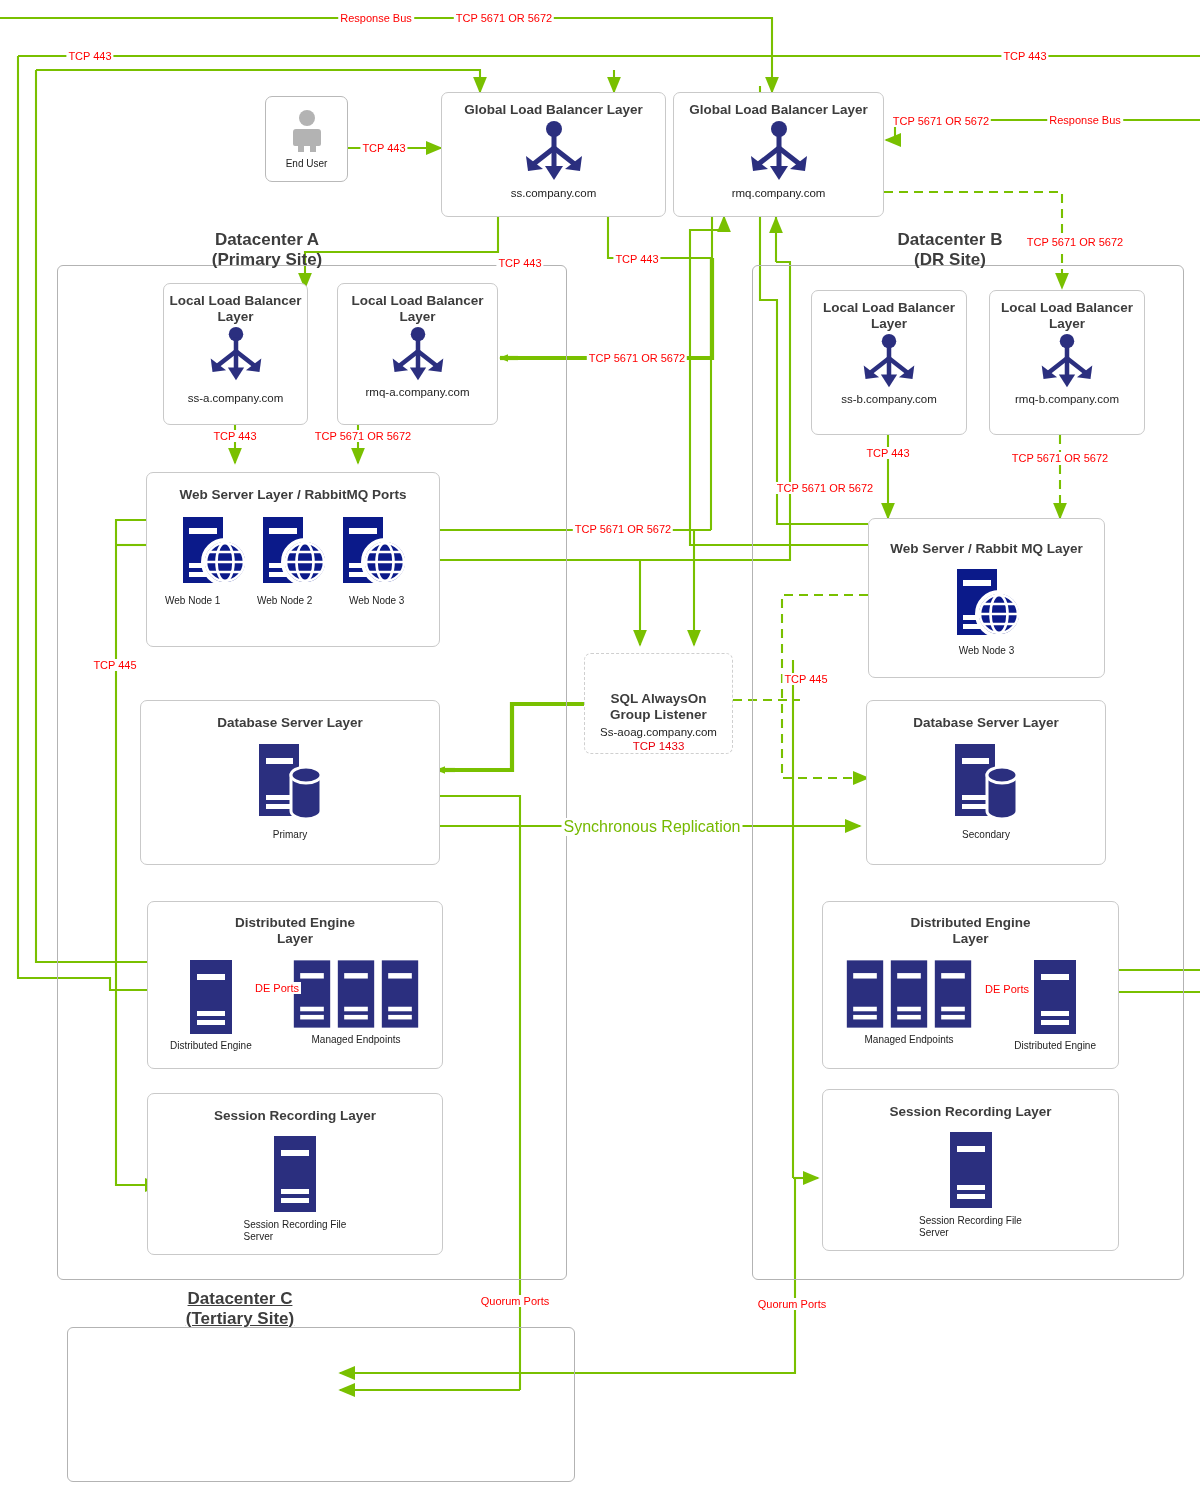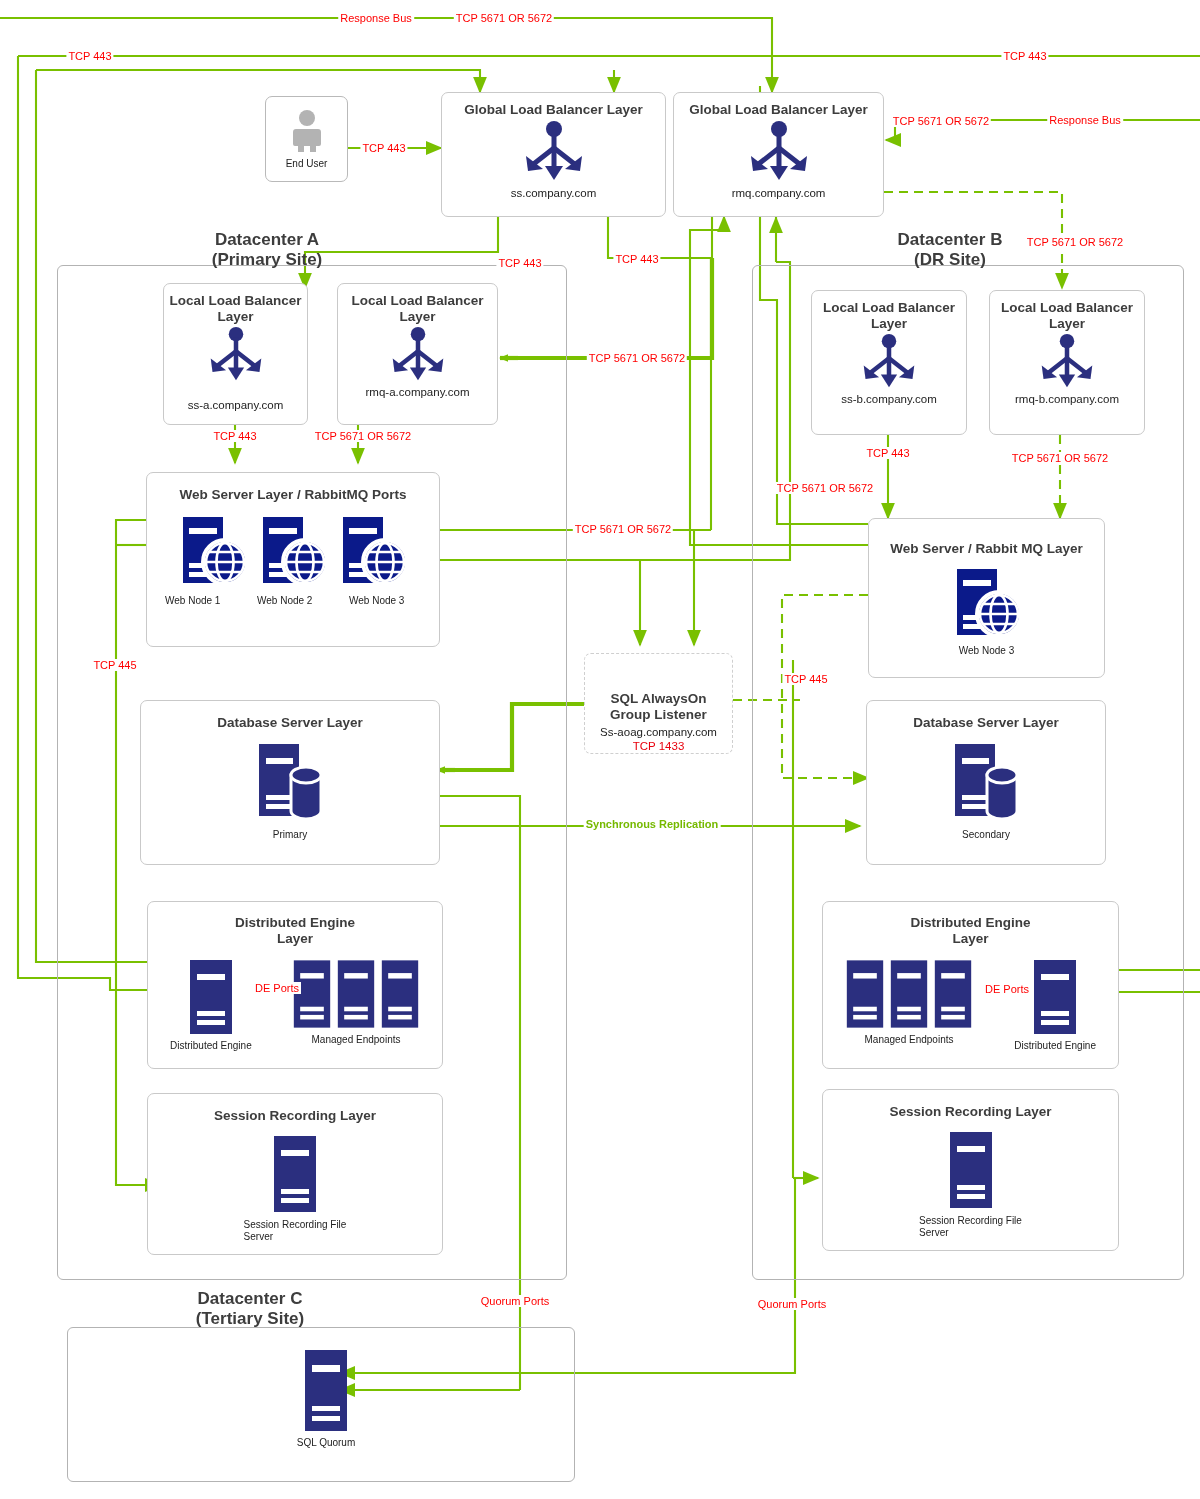--- a/index.html
+++ b/index.html
@@ -65,21 +65,21 @@
 
   .lbl {
     position:absolute;
     font-size:11px;
     color:#ff0000;
     background:#ffffff;
     padding:0 2px;
     white-space:nowrap;
     line-height:1.1;
   }
-  .lbl.green { color:#76b900; font-weight:bold; font-size:11px; }
+  .lbl.green { color:#76b900; font-weight:normal; font-size:16px; }
   .lbl.c { transform:translateX(-50%); }
 
   .enduser {
     position:absolute;
     border:1.4px solid #b9b9b9;
     border-radius:7px;
     background:#fff;
     display:flex; flex-direction:column; align-items:center; justify-content:center;
   }
 </style>
@@ -195,21 +195,21 @@
     </g>
   </svg>
 
   <div class="dc-box" style="left:57px; top:265px; width:510px; height:1015px;"></div>
   <div class="dc-title" style="left:127px; top:230px; width:280px;"><span>Datacenter A</span><br><span>(Primary Site)</span></div>
 
   <div class="dc-box" style="left:752px; top:265px; width:432px; height:1015px;"></div>
   <div class="dc-title" style="left:820px; top:230px; width:260px;"><span>Datacenter B</span><br><span>(DR Site)</span></div>
 
   <div class="dc-box" style="left:67px; top:1327px; width:508px; height:155px;"></div>
-  <div class="dc-title" style="left:110px; top:1289px; width:280px;"><span>Datacenter C</span><br><span>(Tertiary Site)</span></div>
+  <div class="dc-title" style="left:100px; top:1289px; width:280px;text-decoration:underline;"><span>Datacenter C</span><br><span>(Tertiary Site)</span></div>
 
   <div class="enduser" style="left:265px; top:96px; width:83px; height:86px;">
     <svg width="34" height="46" viewBox="0 0 34 46">
       <circle cx="17" cy="10" r="8" fill="#b3b3b3"></circle>
       <path d="M6,21 h22 a3,3 0 0 1 3,3 v12 a2,2 0 0 1 -2,2 h-3 v6 h-6 v-6 h-6 v6 h-6 v-6 h-3 a2,2 0 0 1 -2,-2 v-12 a3,3 0 0 1 3,-3 z" fill="#b3b3b3"></path>
     </svg>
     <div class="cap">End User</div>
   </div>
 
   <div class="node" style="left:441px; top:92px; width:225px; height:125px;">
@@ -245,21 +245,21 @@
 Layer</div>
     <svg width="66" height="56" viewBox="0 0 72 62" style="margin-top:1px">
       <circle cx="36" cy="9" r="8" fill="#2b2f7f"></circle>
         <rect x="33.5" y="13" width="5" height="20" fill="#2b2f7f"></rect>
       <path d="M36,28 L13,46 M36,28 L59,46" stroke="#2b2f7f" stroke-width="5" fill="none"></path>
       <path d="M8,36 L10,51 L25,49 z" fill="#2b2f7f"></path>
         <path d="M64,36 L62,51 L47,49 z" fill="#2b2f7f"></path>
       <rect x="33.5" y="28" width="5" height="24" fill="#2b2f7f"></rect>
         <path d="M36,60 L27,46 L45,46 z" fill="#2b2f7f"></path>
     </svg>
-    <div class="node-sub" style="margin-top:16px">ss-a.company.com</div>
+    <div class="node-sub" style="margin-top:9px">ss-a.company.com</div>
   </div>
 
   <div class="node" style="left:337px; top:283px; width:161px; height:142px;">
     <div class="node-title">Local Load Balancer
 Layer</div>
     <svg width="66" height="56" viewBox="0 0 72 62" style="margin-top:1px">
       <circle cx="36" cy="9" r="8" fill="#2b2f7f"></circle>
         <rect x="33.5" y="13" width="5" height="20" fill="#2b2f7f"></rect>
       <path d="M36,28 L13,46 M36,28 L59,46" stroke="#2b2f7f" stroke-width="5" fill="none"></path>
       <path d="M8,36 L10,51 L25,49 z" fill="#2b2f7f"></path>
@@ -500,29 +500,20 @@
     <svg width="48" height="80" viewBox="0 0 48 80" style="margin-top:10px">
       <rect x="3" y="2" width="42" height="76" fill="#2b2f7f"></rect>
       <rect x="10" y="16" width="28" height="6" fill="#fff"></rect>
       <rect x="10" y="55" width="28" height="5" fill="#fff"></rect>
       <rect x="10" y="64" width="28" height="5" fill="#fff"></rect>
     </svg>
     <div class="cap" style="margin-top:5px">Session Recording File
 Server</div>
   </div>
 
-  <div class="icon-col" style="position:absolute; left:276px; top:1348px; width:100px;">
-    <svg width="48" height="85" viewBox="0 0 48 85">
-      <rect x="3" y="2" width="42" height="81" fill="#2b2f7f"></rect>
-      <rect x="10" y="17" width="28" height="7" fill="#fff"></rect>
-      <rect x="10" y="58" width="28" height="5" fill="#fff"></rect>
-      <rect x="10" y="68" width="28" height="5" fill="#fff"></rect>
-    </svg>
-    <div class="cap">SQL Quorum</div>
-  </div>
 
   <div class="lbl c" style="left:376px; top:12px;">Response Bus</div>
   <div class="lbl c" style="left:504px; top:12px;">TCP 5671 OR 5672</div>
   <div class="lbl c" style="left:90px; top:50px;">TCP 443</div>
   <div class="lbl c" style="left:1025px; top:50px;">TCP 443</div>
   <div class="lbl c" style="left:384px; top:142px;">TCP 443</div>
   <div class="lbl c" style="left:941px; top:115px;">TCP 5671 OR 5672</div>
   <div class="lbl c" style="left:1085px; top:114px;">Response Bus</div>
   <div class="lbl c" style="left:1075px; top:236px;">TCP 5671 OR 5672</div>
   <div class="lbl c" style="left:520px; top:257px;">TCP 443</div>

